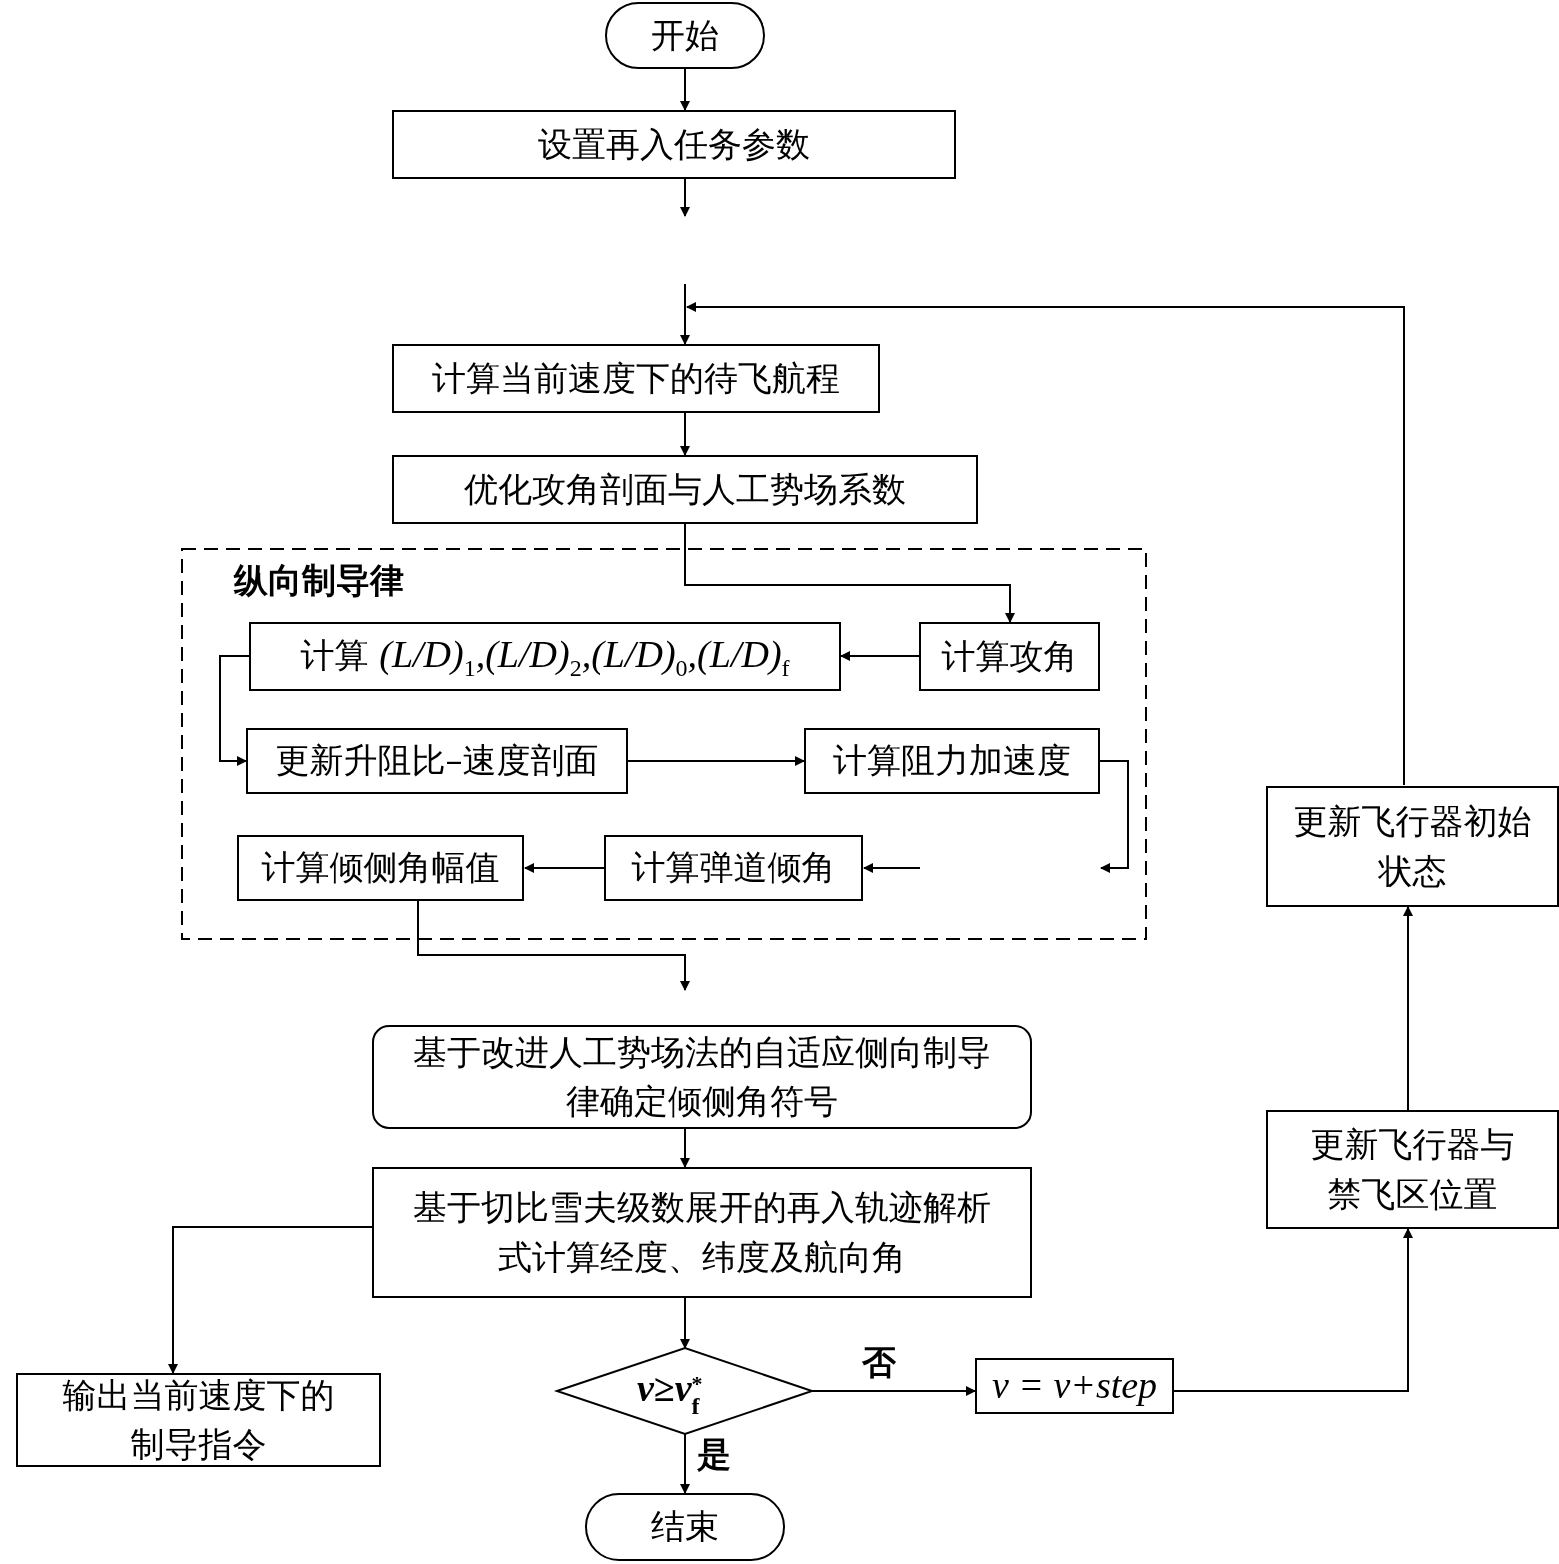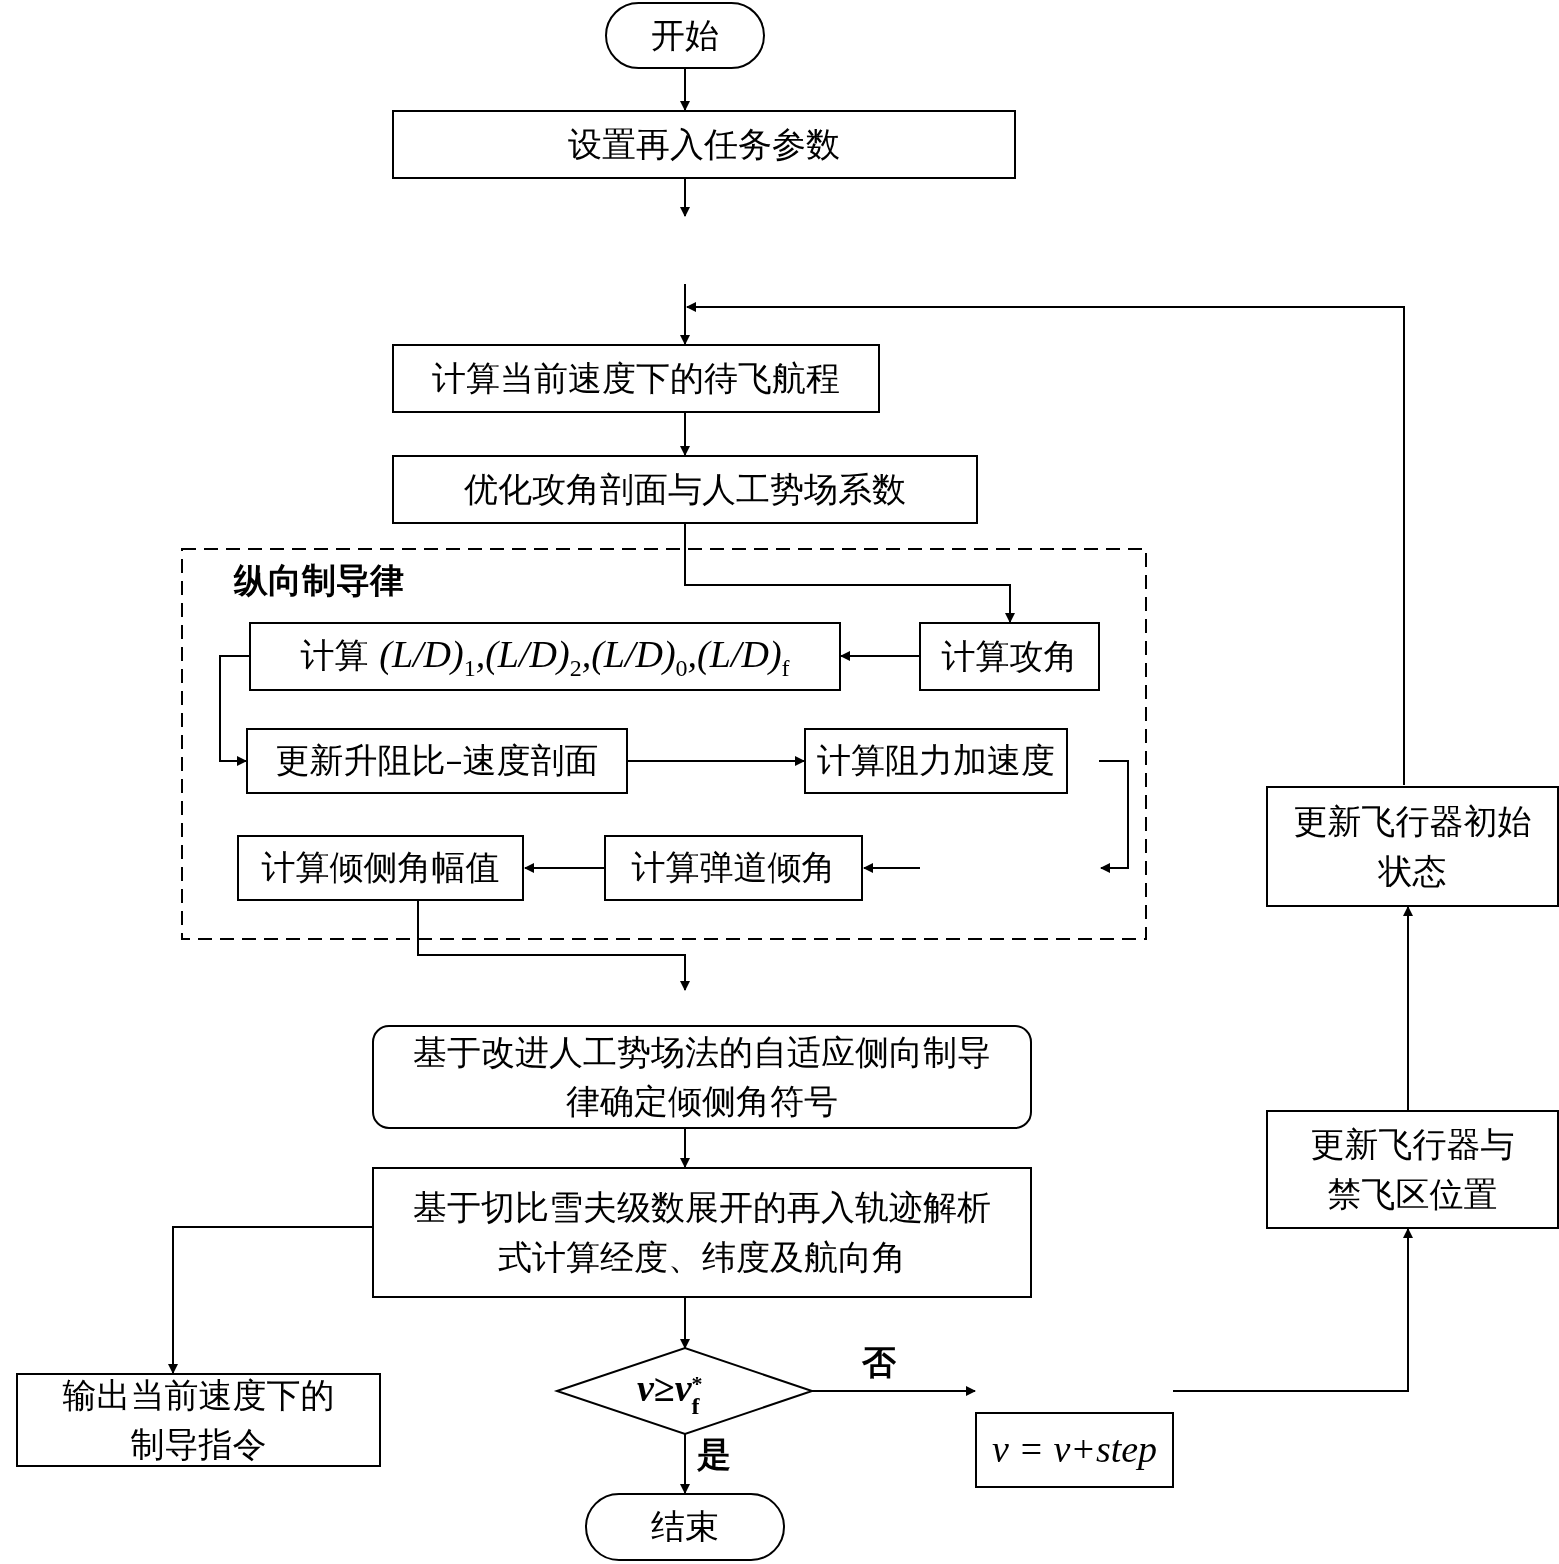--- a/index.html
+++ b/index.html
@@ -48,21 +48,21 @@
       <line x1="685" y1="1434" x2="685" y2="1493" marker-end="url(#ah)"></line>
       <rect x="182" y="549" width="964" height="390" stroke-dasharray="14,8"></rect>
       <polygon points="557,1391 685,1348 812,1391 685,1434" fill="#fff"></polygon>
     </g>
   </svg>
 
   <div class="box term" style="left:605px;top:2px;width:160px;height:67px;">
     <span>开始</span>
   </div>
 
-  <div class="box" style="left:392px;top:110px;width:624px;height:69px;">
+  <div class="box" style="left:392px;top:110px;width:564px;height:69px;">
     <span>设置再入任务参数</span>
   </div>
 
 
   <div class="box" style="left:392px;top:344px;width:488px;height:69px;">
     <span>计算当前速度下的待飞航程</span>
   </div>
 
   <div class="box" style="left:392px;top:455px;width:586px;height:69px;">
     <span>优化攻角剖面与人工势场系数</span>
@@ -78,21 +78,21 @@
     <span style="white-space:nowrap;">
       <span>计算</span>
       <span class="math"><span>(L/D)</span><sub>1</sub>,<span>(L/D)</span><sub>2</sub>,<span>(L/D)</span><sub>0</sub>,<span>(L/D)</span><sub>f</sub></span>
     </span>
   </div>
 
   <div class="box" style="left:246px;top:728px;width:382px;height:66px;">
     <span>更新升阻比–速度剖面</span>
   </div>
 
-  <div class="box" style="left:804px;top:728px;width:264px;height:66px;">
+  <div class="box" style="left:804px;top:728px;width:296px;height:66px;">
     <span>计算阻力加速度</span>
   </div>
 
 
   <div class="box" style="left:604px;top:835px;width:259px;height:66px;">
     <span>计算弹道倾角</span>
   </div>
 
   <div class="box" style="left:237px;top:835px;width:287px;height:66px;">
     <span>计算倾侧角幅值</span>
@@ -113,21 +113,21 @@
 制导指令</span>
   </div>
 
   <div class="lbl" style="left:637px;top:1366px;">
     <span class="math">v</span><span class="math up">≥</span><span class="math">v</span><span style="position:relative;display:inline-block;width:14px;"><span style="position:absolute;left:0;top:-30px;font-size:22px;font-family:'Liberation Serif',serif;">*</span><span style="position:absolute;left:0;top:-8px;font-size:24px;font-family:'Liberation Serif',serif;">f</span></span>
   </div>
 
   <div class="lbl" style="left:862px;top:1340px;">否</div>
   <div class="lbl" style="left:697px;top:1432px;">是</div>
 
-  <div class="box" style="left:975px;top:1412px;width:199px;height:76px;">
+  <div class="box" style="left:975px;top:1358px;width:199px;height:56px;">
     <span class="math">v = v+step</span>
   </div>
 
   <div class="box ml" style="left:1266px;top:1110px;width:293px;height:119px;">
     <span class="ml">更新飞行器与
 禁飞区位置</span>
   </div>
 
   <div class="box ml" style="left:1266px;top:786px;width:293px;height:121px;">
     <span class="ml">更新飞行器初始

